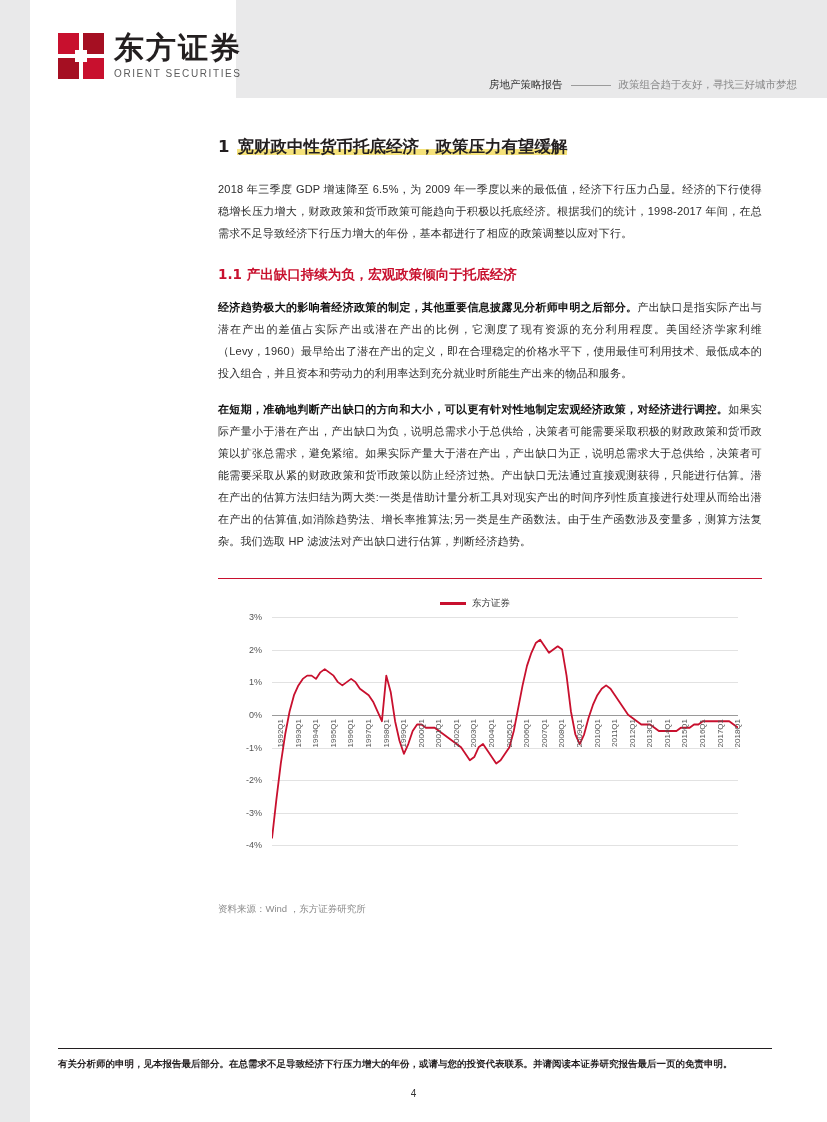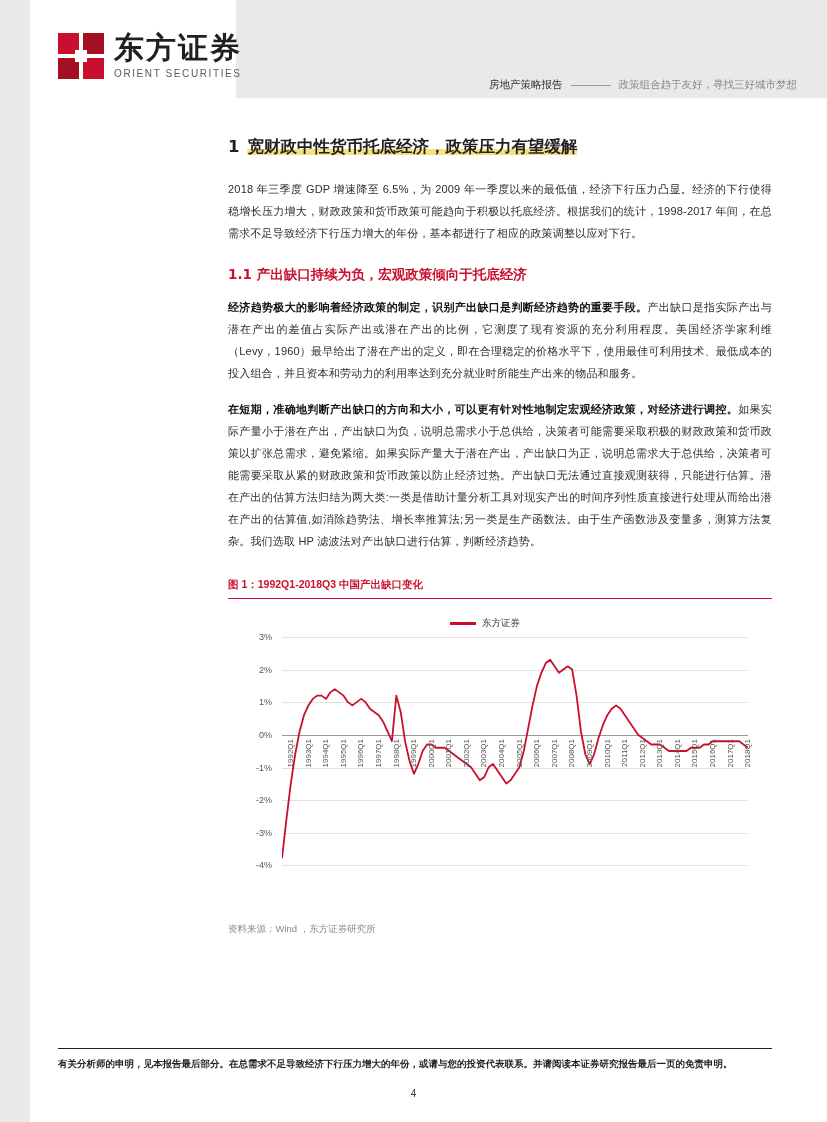--- a/index.html
+++ b/index.html
@@ -104,21 +104,21 @@
     height: 1px;
     background: #9b9b9b;
     margin: 0 8px;
   }
   .header-right .rpt-title { color: #333; text-align: center; }
   .header-right .rpt-sub { color: #8a8a8a; }
 
   
   .content {
     position: absolute;
-    left: 228px;
+    left: 218px;
     top: 135px;
     width: 544px;
   }
   h1.sec-title {
     font-size: 16.5px;
     font-weight: bold;
     color: #231f20;
     margin: 0 0 20px 0;
     line-height: 1.4;
     font-family: "DejaVu Sans", sans-serif;
@@ -303,31 +303,28 @@
       <span class="num">1</span><span class="hl">宽财政中性货币托底经济，政策压力有望缓解</span>
     </h1>
 
     <p class="body">2018 年三季度 GDP 增速降至 6.5%，为 2009 年一季度以来的最低值，经济下行压力凸显。经济的下行使得稳增长压力增大，财政政策和货币政策可能趋向于积极以托底经济。根据我们的统计，1998-2017 年间，在总需求不足导致经济下行压力增大的年份，基本都进行了相应的政策调整以应对下行。</p>
 
     <h2 class="sub-title">
       <span>1.1</span>&nbsp;<span>产出缺口持续为负，宏观政策倾向于托底经济</span>
     </h2>
 
     <p class="body">
-      <span class="bold-lead">经济趋势极大的影响着经济政策的制定，识别产出缺口是判断经济趋势的重要手段。</span><span>产出缺口是指实际产出与潜在产出的差值占实际产出或潜在产出的比例，它测度了现有资源的充分利用程度。美国经济学家利维（Levy，1960）最早给出了潜在产出的定义，即在合理稳定的价格水平下，使用最佳可利用技术、最低成本的投入组合，并且资本和劳动力的利用率达到充分就业时所能生产出来的物品和服务。</span>
+      <span class="bold-lead">经济趋势极大的影响着经济政策的制定，其他重要信息披露见分析师申明之后部分。</span><span>产出缺口是指实际产出与潜在产出的差值占实际产出或潜在产出的比例，它测度了现有资源的充分利用程度。美国经济学家利维（Levy，1960）最早给出了潜在产出的定义，即在合理稳定的价格水平下，使用最佳可利用技术、最低成本的投入组合，并且资本和劳动力的利用率达到充分就业时所能生产出来的物品和服务。</span>
     </p>
 
     <p class="body">
       <span class="bold-lead">在短期，准确地判断产出缺口的方向和大小，可以更有针对性地制定宏观经济政策，对经济进行调控。</span><span>如果实际产量小于潜在产出，产出缺口为负，说明总需求小于总供给，决策者可能需要采取积极的财政政策和货币政策以扩张总需求，避免紧缩。如果实际产量大于潜在产出，产出缺口为正，说明总需求大于总供给，决策者可能需要采取从紧的财政政策和货币政策以防止经济过热。产出缺口无法通过直接观测获得，只能进行估算。潜在产出的估算方法归结为两大类:一类是借助计量分析工具对现实产出的时间序列性质直接进行处理从而给出潜在产出的估算值,如消除趋势法、增长率推算法;另一类是生产函数法。由于生产函数涉及变量多，测算方法复杂。我们选取 HP 滤波法对产出缺口进行估算，判断经济趋势。</span>
     </p>
 
     <div class="figure">
-      <div class="fig-caption">
-        <span class="fig-label">图 1：</span><span>1992Q1-2018Q3 中国产出缺口变化</span>
-      </div>
       <div class="fig-rule"></div>
 
       <div class="chart-area">
         <div class="legend">
           <span class="swatch"></span>
           <span>东方证券</span>
         </div>
         <div class="ylabels" id="ylabels">
             <span style="top: 0px;">3%</span>
             <span style="top: 32.5714px;">2%</span>

